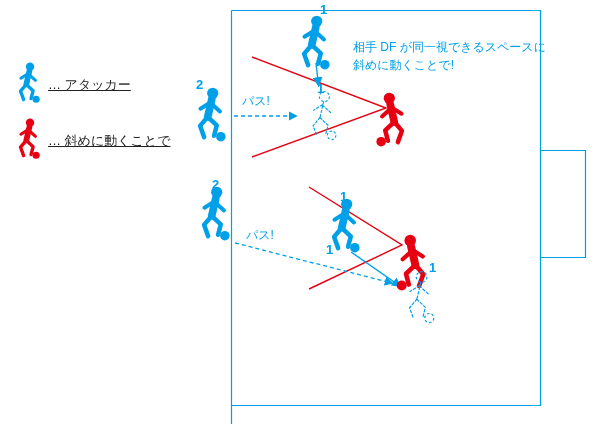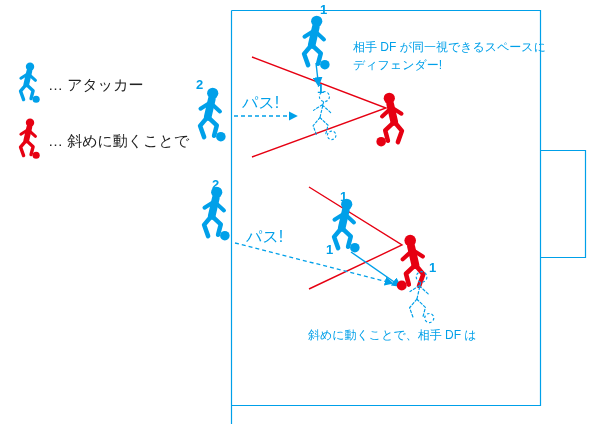--- a/index.html
+++ b/index.html
@@ -26,22 +26,22 @@
   .player.blue .head, .player.blue .ball { fill:var(--accent_blue); }
   .player.red .limb { stroke:var(--accent_red); }
   .player.red .head, .player.red .ball { fill:var(--accent_red); }
   .player.ghost .limb, .player.ghost .head, .player.ghost .ball {
     stroke:var(--accent_blue); fill:none; stroke-width:1.4; stroke-dasharray:3 2.4;
   }
   .player.flip { transform:scaleX(-1); }
 
   .num { position:absolute; color:var(--accent_blue); font-size:13px; font-weight:bold; }
   .note { position:absolute; color:var(--accent_blue); font-size:12px; line-height:18px; white-space:nowrap; }
-  .pass-label { position:absolute; color:var(--accent_blue); font-size:16px; white-space:nowrap; }
-  .legend-label { position:absolute; color:var(--text); font-size:15px; white-space:nowrap; }
+  .pass-label { position:absolute; color:var(--accent_blue); font-size:12px; white-space:nowrap; }
+  .legend-label { position:absolute; color:var(--text); font-size:13px; white-space:nowrap;text-decoration:underline; }
 </style>
 </head>
 <body>
 
 <div class="stage">
 
   <svg class="overlay" width="600" height="424" viewBox="0 0 600 424">
     <defs>
       <marker id="mB" viewBox="0 0 10 10" refX="8" refY="5" markerWidth="7" markerHeight="7" orient="auto-start-reverse">
         <path d="M0 0 L10 5 L0 10 Z" class="mfill"></path>
@@ -168,20 +168,19 @@
     <path class="limb leg" d="M19.5 33 L11 43 L15.5 55.5"></path>
     <circle class="ball" cx="34" cy="55" r="5.3"></circle>
   </svg>
   <div class="num" style="left:429px;top:260px">1</div>
 
   <div class="pass-label" style="left:242px;top:93px">パス!</div>
   <div class="pass-label" style="left:246px;top:227px">パス!</div>
 
   <div class="note" style="left:353px;top:38px">
     <div>相手 DF が同一視できるスペースに</div>
-    <div>ディフェンダー!</div>
+    <div>斜めに動くことで!</div>
   </div>
 
   <div class="note" style="left:308px;top:326px">
-    <div>斜めに動くことで、相手 DF は</div>
   </div>
 
 </div>
 
 </body></html>

